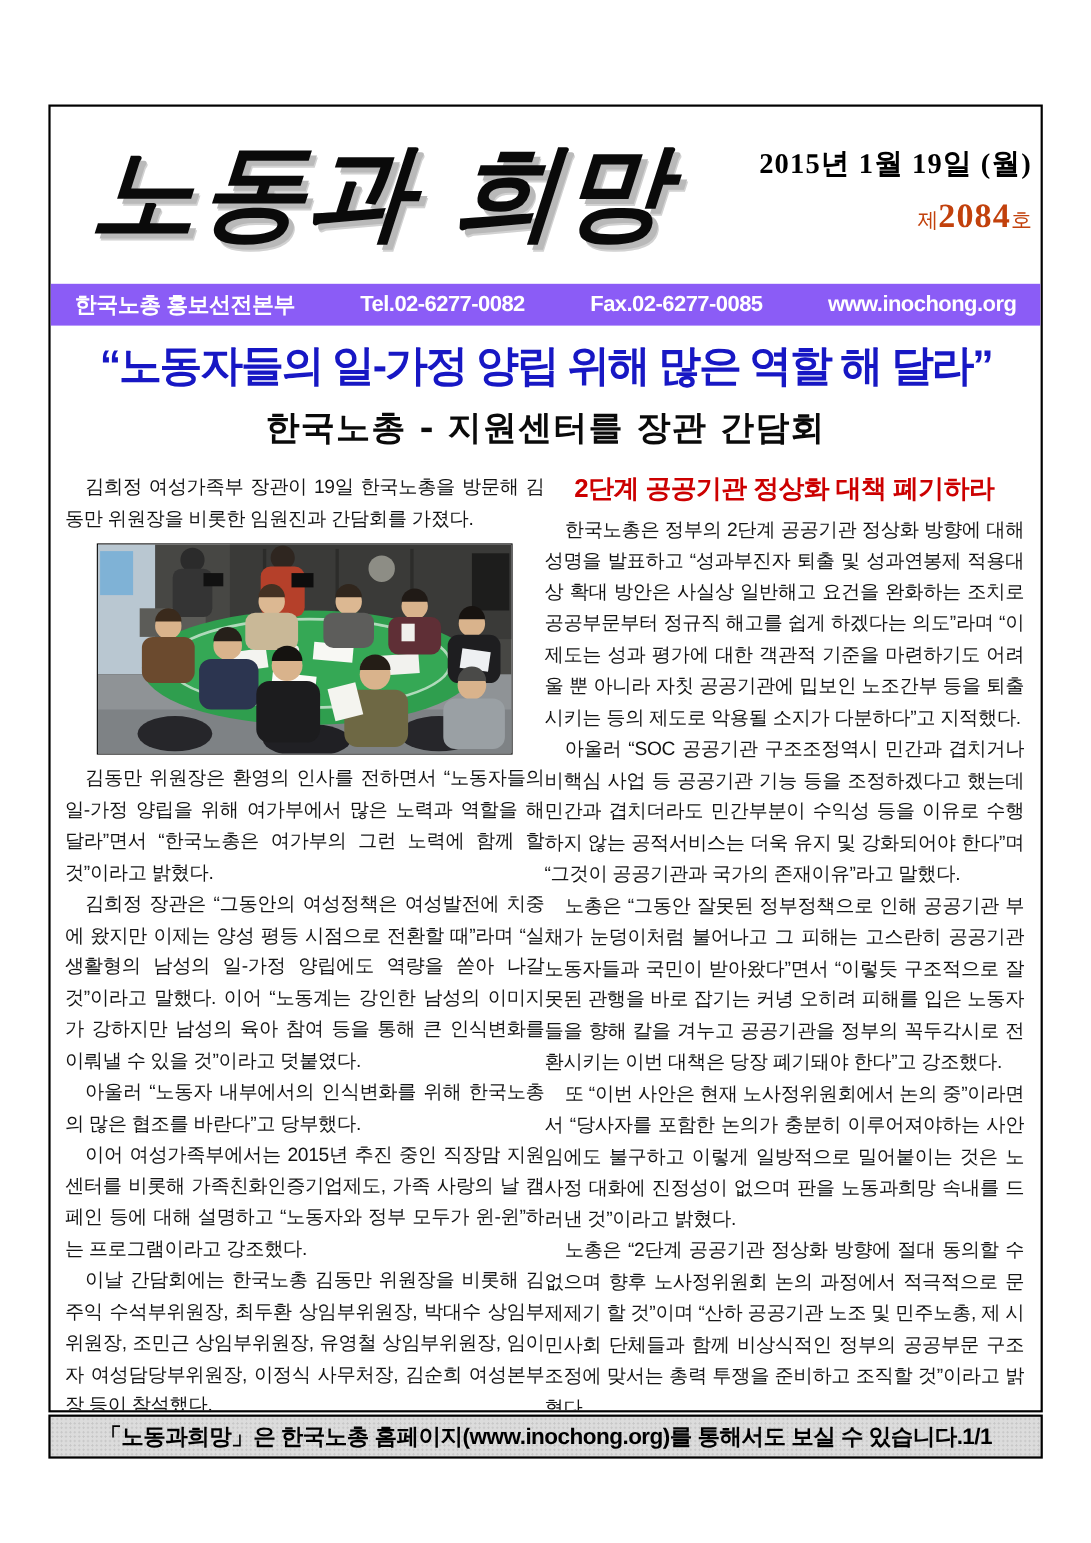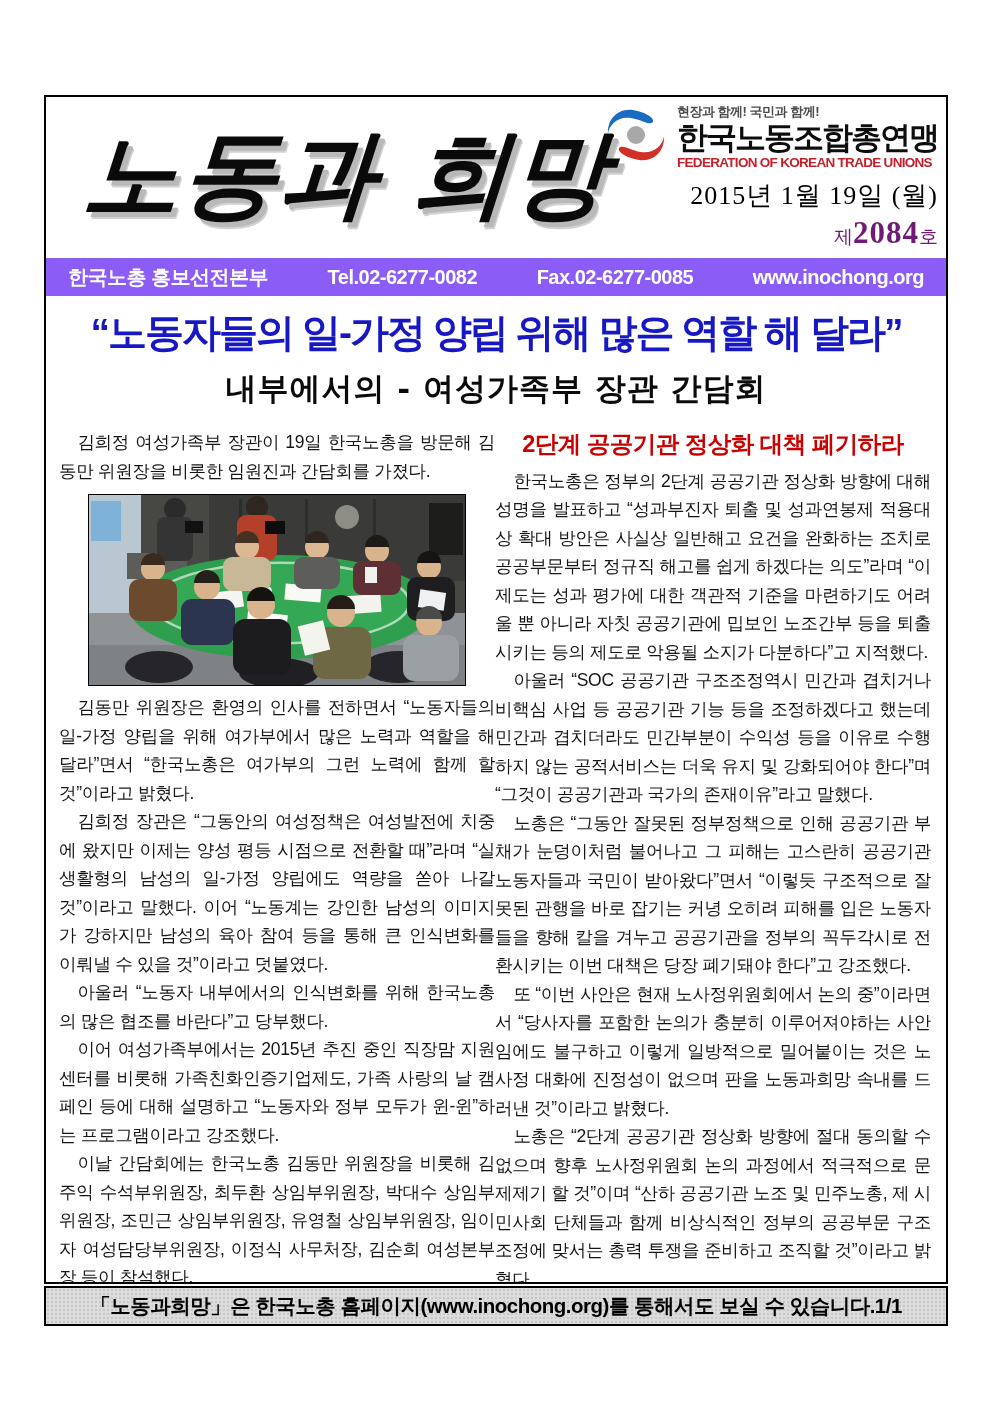--- a/index.html
+++ b/index.html
@@ -19,22 +19,22 @@
     font-size:96px; line-height:150px; letter-spacing:2px; color:#0a0a0a;
     text-shadow:5px 5px 0 #b9b9b9, 6px 7px 0 #d2d2d2;
     transform:skewX(-4deg); white-space:nowrap;
   }
   .masthead-right { position:absolute; right:8px; top:6px; width:350px; text-align:right; }
   .org-block { display:flex; align-items:center; justify-content:flex-end; gap:8px; }
   .org-text { text-align:left; }
   .org-slogan { font-size:13px; font-weight:bold; color:#4a4a4a; letter-spacing:-0.5px; }
   .org-name-kr { font-size:31px; font-weight:900; color:#0d0d0d; letter-spacing:-2px; line-height:34px; }
   .org-name-en { font-size:13.5px; font-weight:bold; color:#c41f2a; letter-spacing:-0.7px; }
-  .date-line { margin-top:8px; font-family:"Liberation Serif", serif; font-weight:normal; font-size:26px; color:#000; letter-spacing:1px; }
-  .issue-line { margin-top:2px; font-family:"Liberation Serif", serif; color:#701a75; }
+  .date-line { margin-top:28px; font-family:"Liberation Serif", serif; font-weight:bold; font-size:26px; color:#000; letter-spacing:1px; }
+  .issue-line { margin-top:12px; font-family:"Liberation Serif", serif; color:#c2410c; }
   .issue-line .small { font-size:19px; }
   .issue-line .big { font-size:31px; font-weight:bold; letter-spacing:1px; }
 
   
   .contact-bar {
     height:38px; background:#8b5cf6; color:#fff; display:flex; align-items:center;
     justify-content:space-between; padding:0 22px; font-size:20px; font-weight:bold;
     letter-spacing:-0.5px; white-space:nowrap;
   }
 
@@ -71,48 +71,34 @@
 </style>
 </head>
 <body>
 
 <div class="page">
   <div class="main-frame">
 
     <div class="masthead">
       <div class="masthead-title">노동과 희망</div>
       <div class="masthead-right">
-        <div class="org-block">
-          <span>
-            <svg width="66" height="62" viewBox="0 0 66 62">
-              <path d="M30 6 C14 4 4 16 5 30 C6 20 16 12 28 14 C40 16 46 22 50 18 C52 14 42 8 30 6 Z" fill="#1a6cc0"></path>
-              <path d="M36 56 C52 58 62 46 61 32 C60 42 50 50 38 48 C26 46 20 40 16 44 C14 48 24 54 36 56 Z" fill="#d03028"></path>
-              <circle cx="33" cy="31" r="9" fill="#a8a8a8"></circle>
-            </svg>
-          </span>
-          <div class="org-text">
-            <div class="org-slogan">현장과 함께! 국민과 함께!</div>
-            <div class="org-name-kr">한국노동조합총연맹</div>
-            <div class="org-name-en">FEDERATION OF KOREAN TRADE UNIONS</div>
-          </div>
-        </div>
         <div class="date-line">2015년 1월 19일 (월)</div>
         <div class="issue-line"><span class="small">제</span><span class="big">2084</span><span class="small">호</span></div>
       </div>
     </div>
 
     <div class="contact-bar">
       <span>한국노총 홍보선전본부</span>
       <span>Tel.02-6277-0082</span>
       <span>Fax.02-6277-0085</span>
       <span>www.inochong.org</span>
     </div>
 
     <div class="headline">“노동자들의 일-가정 양립 위해 많은 역할 해 달라”</div>
-    <div class="subheadline">내부에서의 - 여성가족부 장관 간담회</div>
+    <div class="subheadline">한국노총 - 지원센터를 장관 간담회</div>
 
     <div class="columns">
       <div class="col">
         <p>김희정 여성가족부 장관이 19일 한국노총을 방문해 김동만 위원장을 비롯한 임원진과 간담회를 가졌다.</p>
 
         <div class="photo-wrap">
           <svg width="376" height="190" viewBox="0 0 376 190">
 
             <rect x="0" y="0" width="376" height="190" fill="#474744"></rect>
             <rect x="0" y="0" width="52" height="118" fill="#b9c7d1"></rect>

